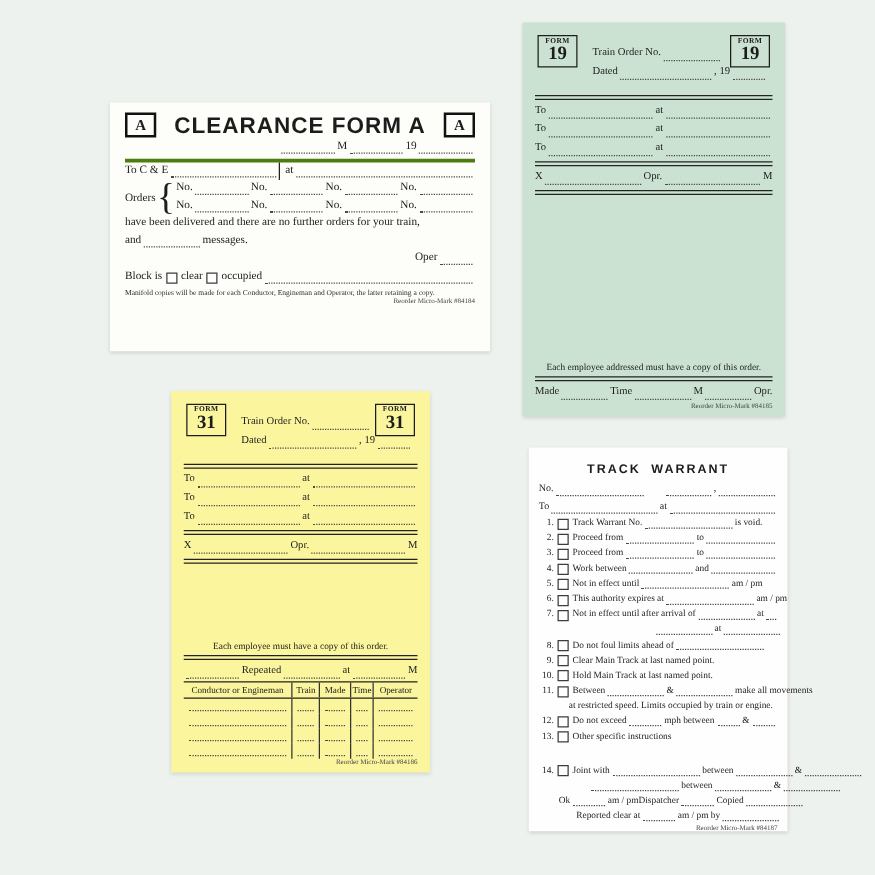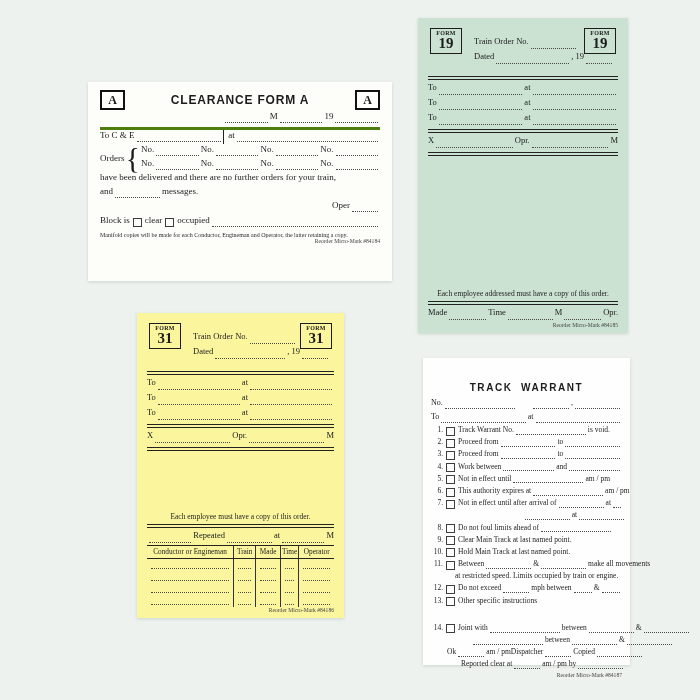--- a/index.html
+++ b/index.html
@@ -21,21 +21,21 @@
   .cbx{flex:none;width:7px;height:7px;border:1px solid #3d3d3d;align-self:center;margin:0 3px;background:rgba(255,255,255,.4);}
   .rule2{border-top:1px solid #222;border-bottom:1px solid #222;height:2px;margin:2px 0;flex:none;}
   .reorder{font-size:5.6px;text-align:right;color:#444;flex:none;}
 
   
   #clearance{left:88px;top:82px;width:304px;height:199px;padding:7px 12px 4px;background:#fdfdfa;}
   #clearance .line{height:14px;font-size:9px;}
   .cf-head{display:flex;justify-content:space-between;align-items:center;height:22px;}
   .cf-box{width:21px;height:16px;border:2px solid #111;display:flex;align-items:center;justify-content:center;
           font-family:"Liberation Serif",serif;font-weight:bold;font-size:12px;}
-  .cf-title{font-family:"Liberation Sans",sans-serif;font-weight:bold;font-size:12px;letter-spacing:.8px;}
+  .cf-title{font-family:"Liberation Sans",sans-serif;font-weight:bold;font-size:18px;letter-spacing:.8px;}
   .cf-date{margin-left:44%;height:13px;}
   .cf-torow{display:flex;border-top:3px solid #4d7c0f;margin-top:2px;}
   .cf-torow .c1{width:44%;}
   .cf-torow .c2{flex:1;border-left:1px solid #222;padding-left:4px;}
   .cf-ihave{padding-left:12px;margin-top:3px;}
   .cf-orders{display:flex;align-items:center;margin:0;}
   .cf-oword{font-size:9px;flex:none;}
   .cf-brace{font-size:30px;line-height:.85;flex:none;margin:0 1px;font-weight:400;}
   .cf-orows{flex:1;}
   .cf-block{margin-top:1px;}
@@ -60,21 +60,21 @@
   
   .trow{display:grid;grid-template-columns:46% 12% 13% 10% 19%;flex:none;}
   .trow > div{border-left:1px solid #333;overflow:hidden;}
   .trow > div:first-child{border-left:none;}
   .th{font-size:7.3px;text-align:center;height:12px;line-height:12px;}
   .thead{border-top:1px solid #222;border-bottom:1px solid #222;}
   .td{height:12px;display:flex;align-items:flex-end;padding:0 2px;}
   .td .dots{margin-bottom:2px;}
 
   
-  #track{left:423px;top:358px;width:207px;height:307px;padding:18px 8px 4px;background:#fefefe;display:flex;flex-direction:column;}
+  #track{left:423px;top:358px;width:207px;height:307px;padding:6px 8px 4px;background:#fefefe;display:flex;flex-direction:column;}
   .tw-title{text-align:center;font-family:"Liberation Sans",sans-serif;font-weight:bold;font-size:10px;
             letter-spacing:1.6px;word-spacing:4px;margin:6px 0 5px;flex:none;}
   #track .line{height:12.2px;font-size:7.5px;}
   #track .tw-head .line{height:13.5px;font-size:8px;}
   .ind-right{margin-left:48%;}
   .ind-sub{margin-left:24px;}
   .ind-sub2{margin-left:40px;}
   .ind-ok{margin-left:16px;}
   .ind-rep{margin-left:30px;}
   .gaptop{margin-top:15px;}

